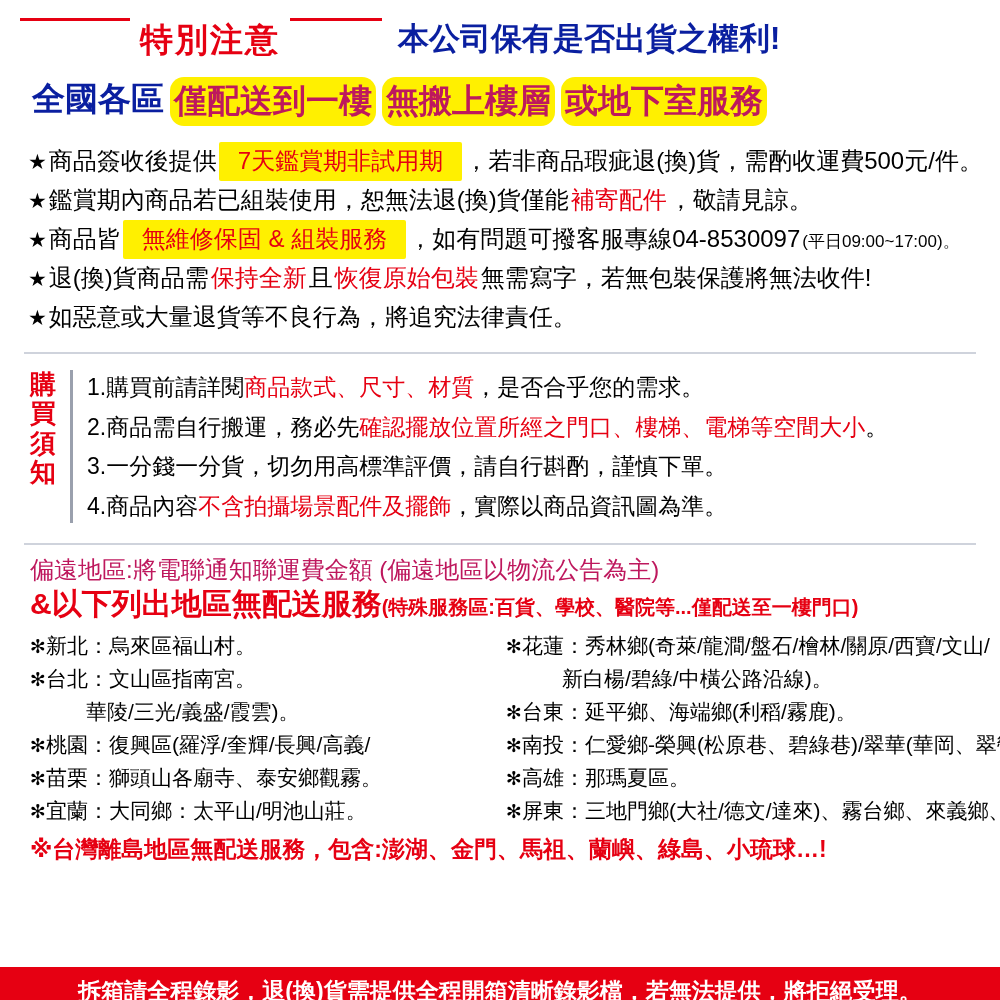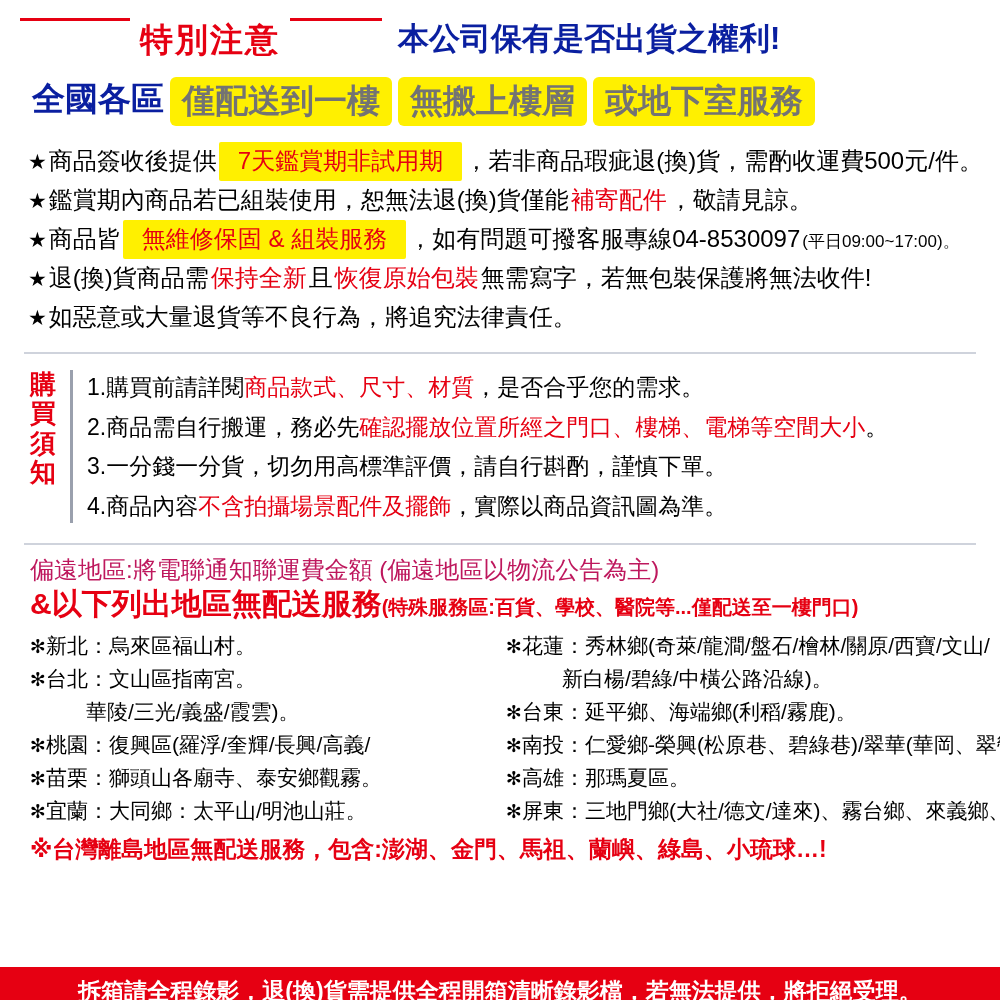--- a/index.html
+++ b/index.html
@@ -31,21 +31,21 @@
   }
 
   
   .banner {
     display: flex; align-items: flex-start; gap: 6px;
     margin: 14px 0 0 0; padding: 0 18px;
     font-size: 33px; font-weight: bold; color: #0a1fa0;
     white-space: nowrap;
   }
   .hl-y {
-    background: #fff000; color: #737373; padding: 2px 12px; border-radius: 6px;
+    background: #fff000; color: #be185d; padding: 2px 4px; border-radius: 14px;
   }
 
   
   .starlist { margin: 16px 0 0 0; padding: 0 14px; }
   .starline {
     display: flex; align-items: baseline; gap: 2px;
     font-size: 24px; line-height: 1.62; white-space: nowrap;
   }
   .star { color: #000; font-size: 21px; }
   .mark-y { background: #fff000; padding: 0 19px; border-radius: 2px; }

